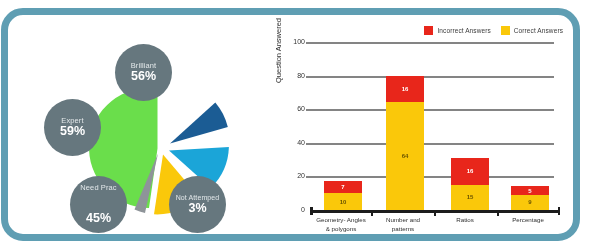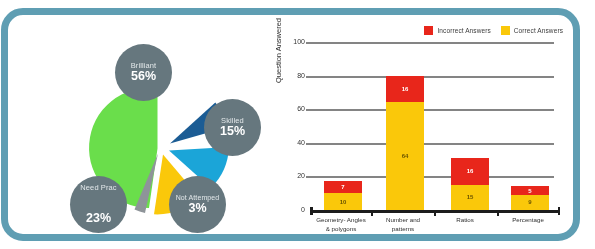--- a/index.html
+++ b/index.html
@@ -97,29 +97,29 @@
         <path d="M 155 133.5 L 191.0 176.1 A 60 60 0 0 1 146.0 193.3 Z" fill="#fac80a" transform="translate(0,6)"></path>
 
         <path d="M 155 133.5 L 142.0 193.0 A 60 60 0 0 1 131.5 189.5 Z" fill="#8e9499" transform="translate(-5,5)"></path>
       </svg>
 
       <div class="bubble" id="bub-brilliant">
         <span class="b-label">Brilliant</span>
         <span class="b-value">56%</span>
       </div>
 
-
-      <div class="bubble" id="bub-skilled">
-        <span class="b-label">Skilled</span>
-        <span class="b-value">15%</span>
-      </div>
+      <div class="bubble" id="bub-expert">
+        <span class="b-label">Expert</span>
+        <span class="b-value">59%</span>
+      </div>
+
 
       <div class="bubble" id="bub-needprac">
         <span class="b-label">Need Prac</span>
-        <span class="b-value">23%</span>
+        <span class="b-value">45%</span>
       </div>
 
       <div class="bubble" id="bub-notatt">
         <span class="b-label" style="font-size:7px; white-space:pre-line;">Not Attemped</span>
         <span class="b-value">3%</span>
       </div>
     </div>
 
     <div id="bar-panel">
 

